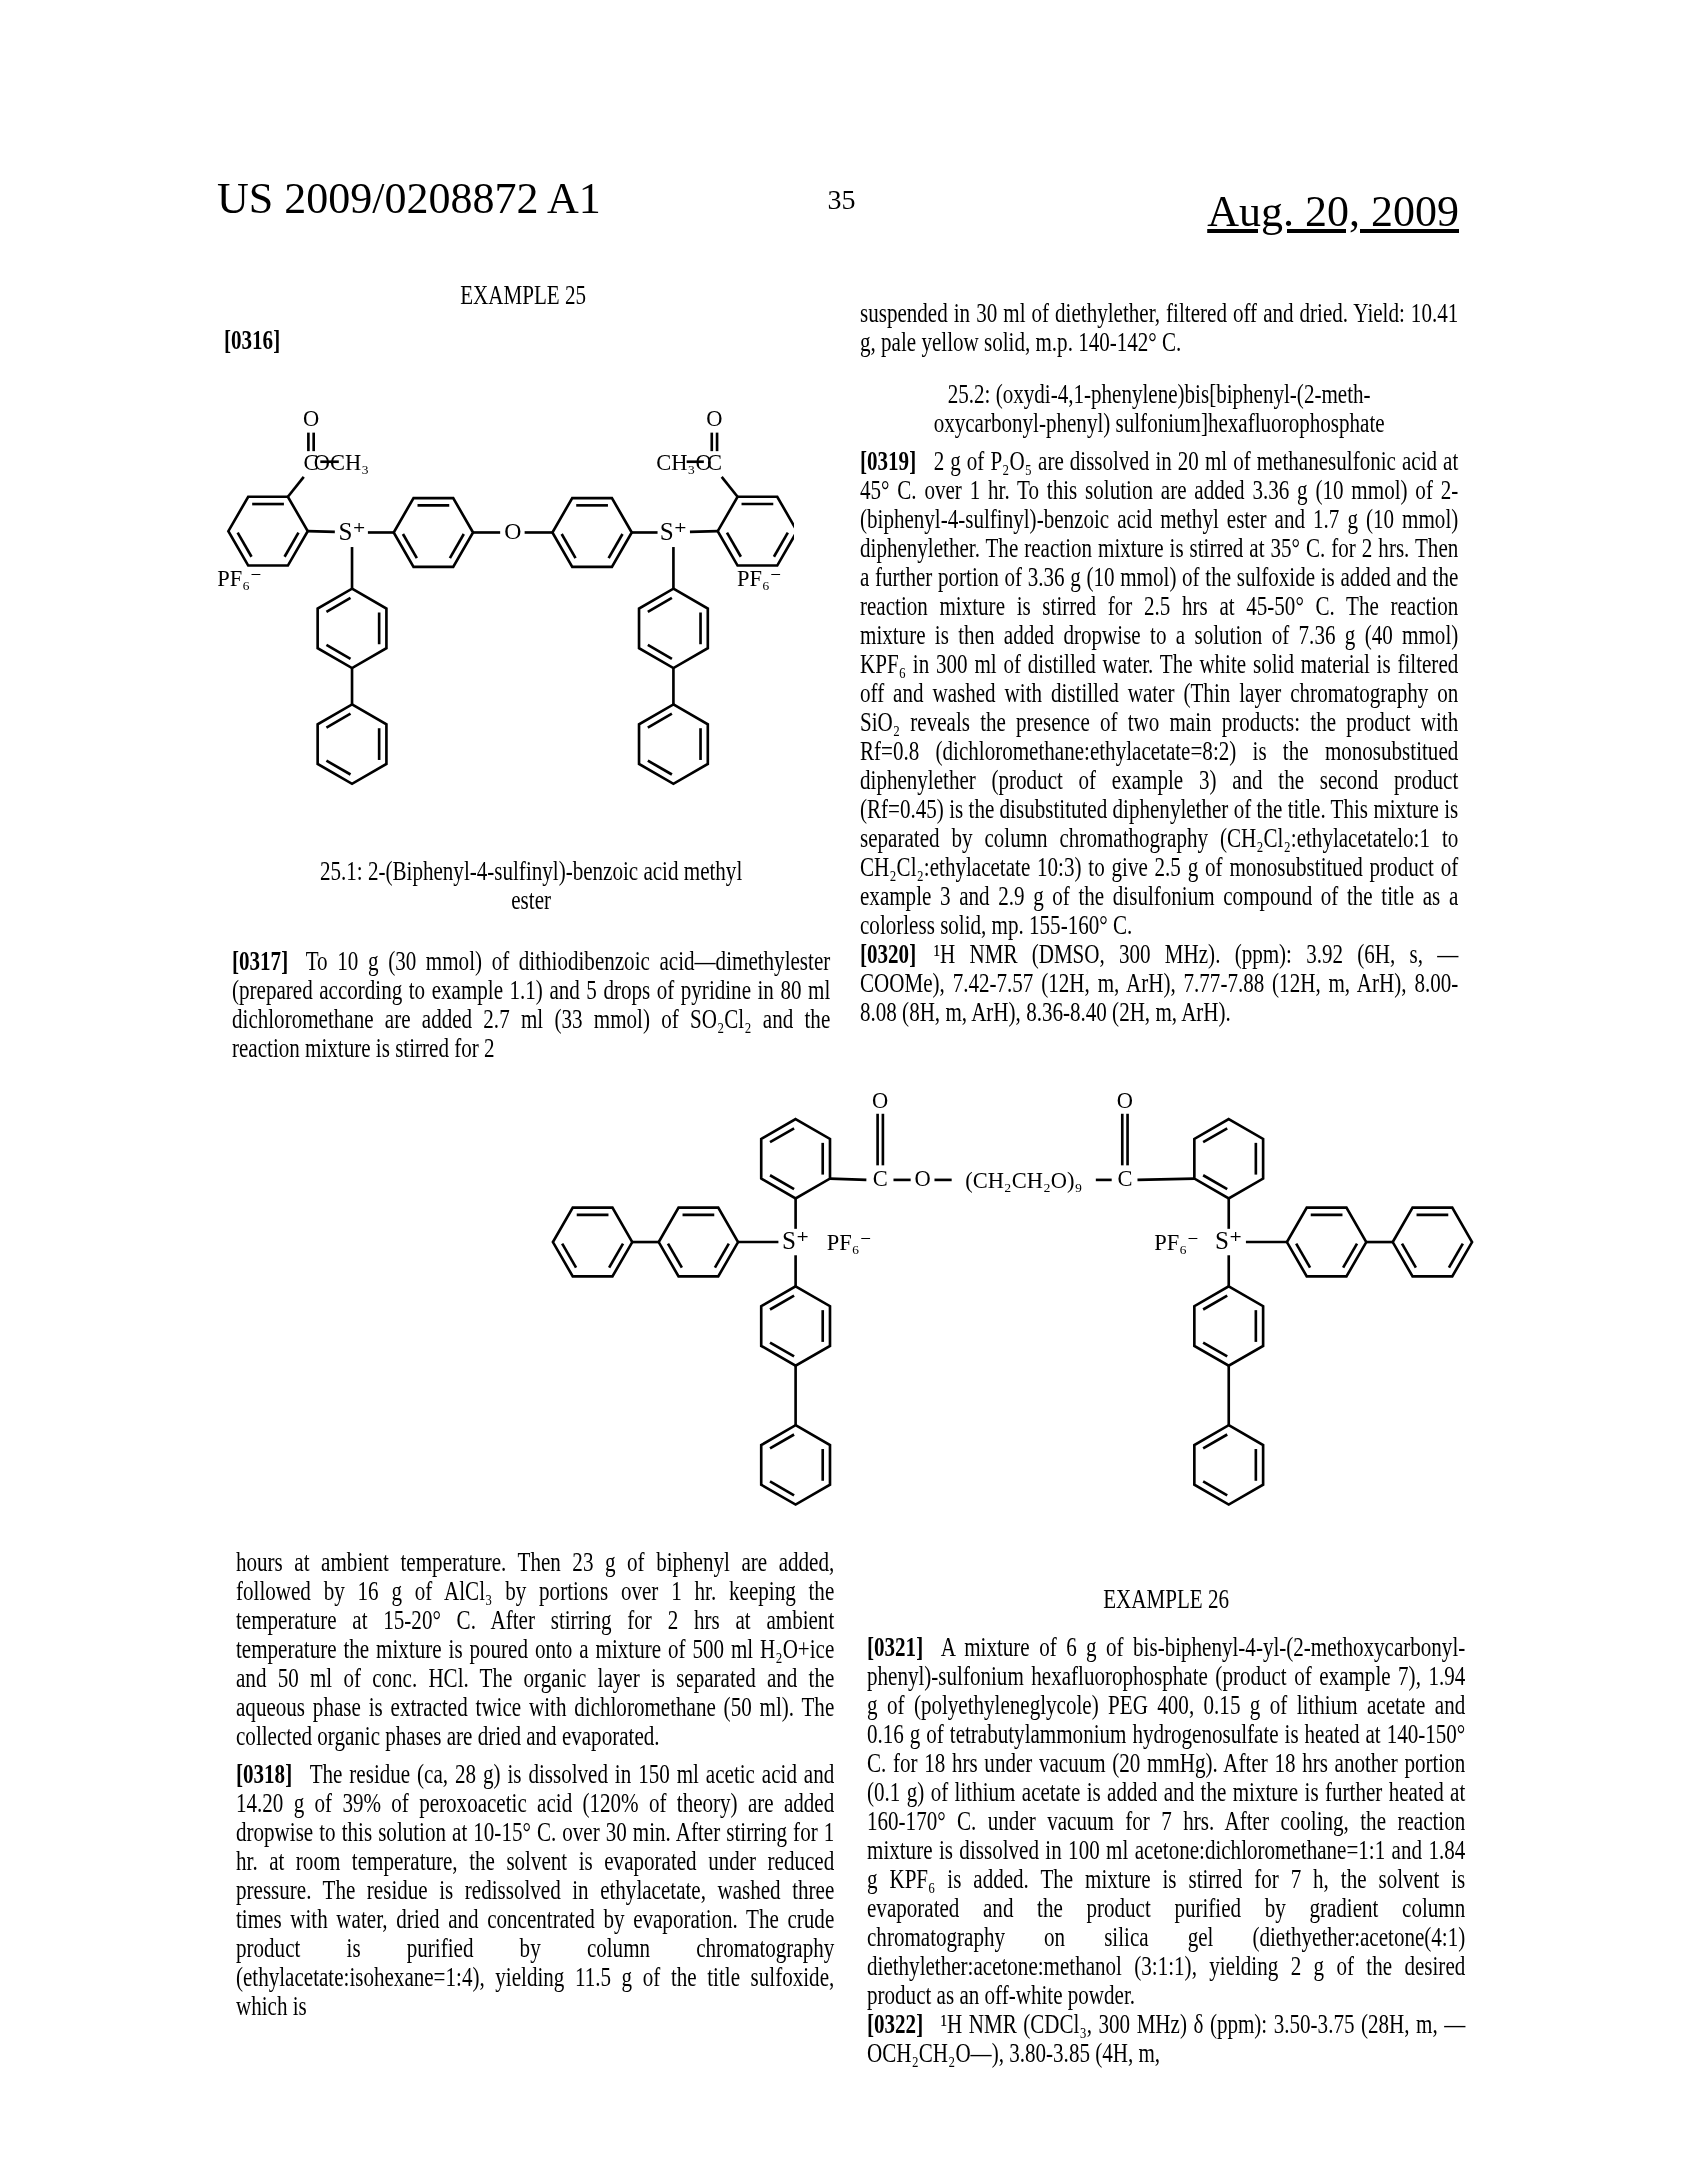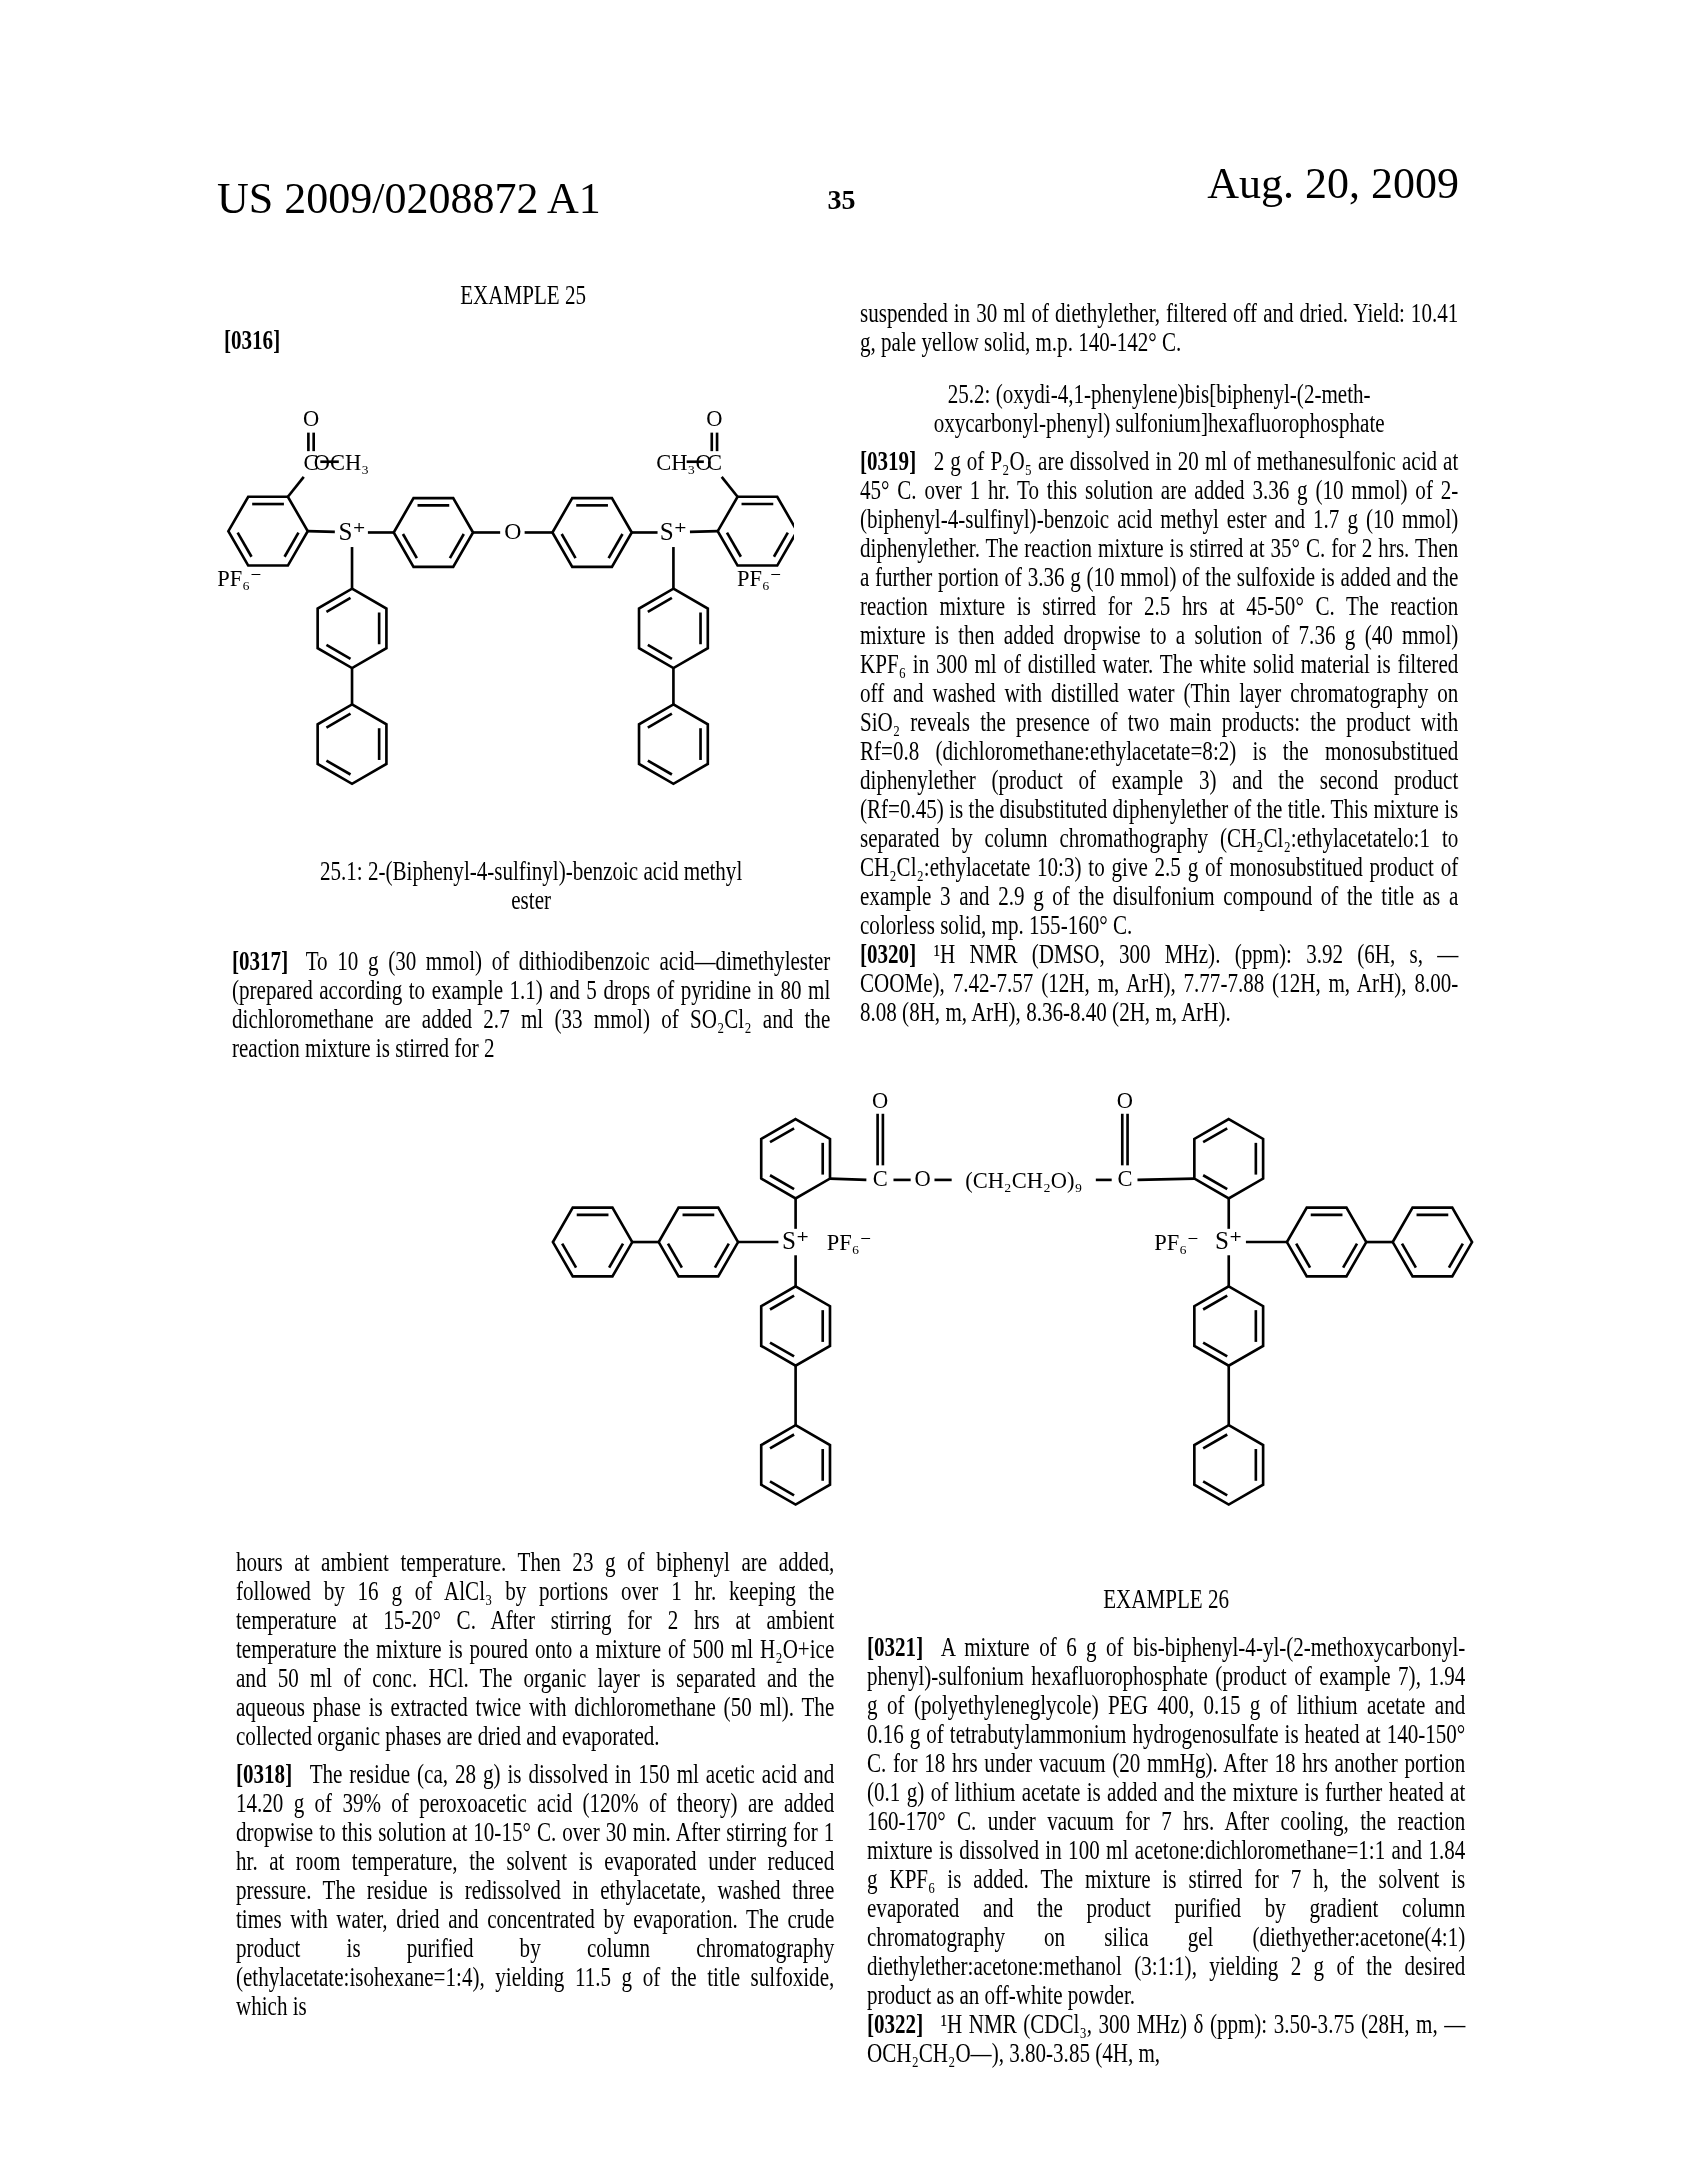--- a/index.html
+++ b/index.html
@@ -5,34 +5,34 @@
   html,body{margin:0;padding:0;background:#e8e8e8;}
   #page{position:relative;width:1694px;height:2183px;background:#ffffff;
         font-family:"Liberation Serif","DejaVu Serif",serif;color:#000;overflow:hidden;}
   .abs{position:absolute;}
   
   .cond{transform:scaleX(0.78);transform-origin:0 0;width:767px;
         font-size:27px;line-height:29px;text-align:justify;}
   .center{text-align:center;}
   .tag{font-weight:bold;margin-right:22.5px;}
   .hdr{font-size:44px;white-space:nowrap;}
-  .pgnum{font-size:28px;font-weight:bold;}
+  .pgnum{font-size:28px;}
   p{margin:0;}
   svg{position:absolute;}
   svg text{font-family:"Liberation Serif","DejaVu Serif",serif;fill:#000;
            text-anchor:middle;dominant-baseline:middle;}
   svg .bond{stroke:#000;stroke-width:4;fill:none;}
 </style>
 </head>
 <body>
 
 <div id="page">
 
   <div class="abs hdr" style="left:217px;top:173px;">US 2009/0208872 A1</div>
-  <div class="abs hdr" style="left:860px;top:158px;width:599px;text-align:right;">Aug. 20, 2009</div>
+  <div class="abs hdr" style="left:860px;top:186px;width:599px;text-align:right;text-decoration:underline;">Aug. 20, 2009</div>
   <div class="abs pgnum" style="left:802px;top:184px;width:79px;text-align:center;">35</div>
 
   <div class="abs" style="left:224px;top:281px;width:602px;">
     <div class="cond center">EXAMPLE 25</div>
     <p class="cond" style="margin-top:16px;">
       <span class="tag">[0316]</span>
     </p>
   </div>
 
   <svg style="left:205px;top:387px;" width="589" height="410" viewBox="310 600 890 620">

